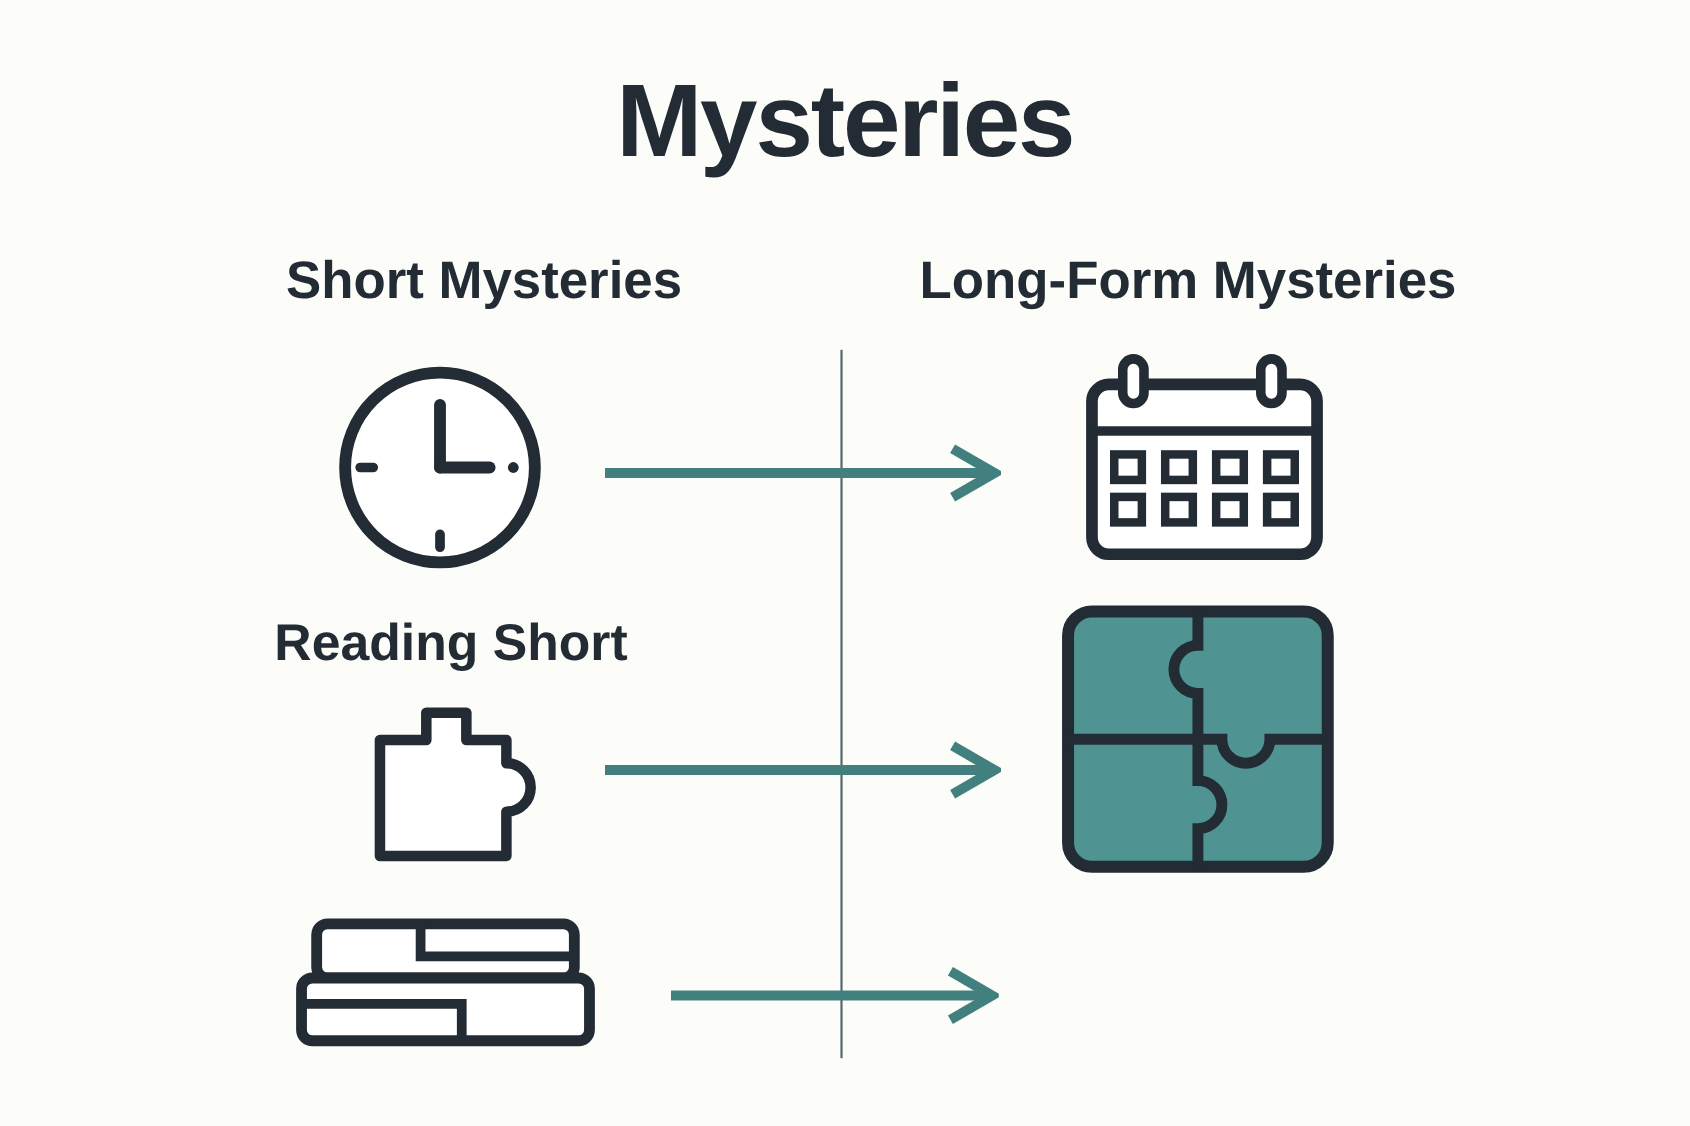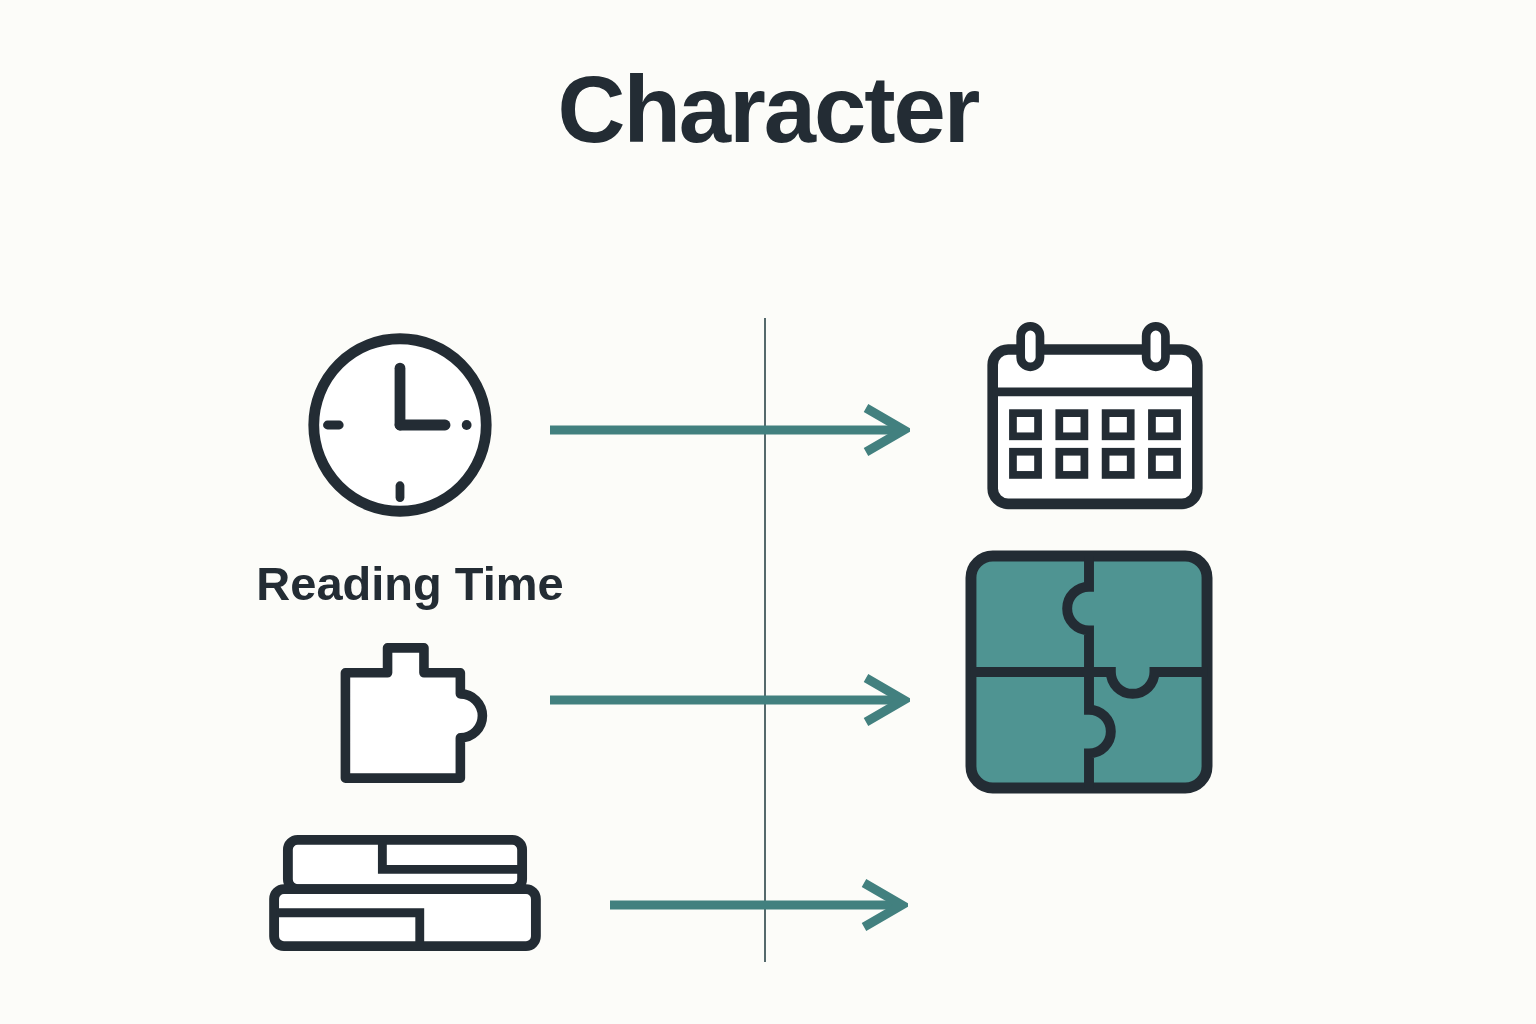--- a/index.html
+++ b/index.html
@@ -37,22 +37,24 @@
   .label { position:absolute; font-weight:700; color:var(--ink,#232c34); }
   .label.reading   { left:170px; top:556px; width:480px; text-align:center; font-size:47px; }
   .label.character { left:905px; top:832px; width:365px; text-align:center; font-size:46px; line-height:1.45; }
   .puzzle-fill { fill:var(--puzzle_fill,#4f9492); }
 </style>
 </head>
 <body>
 
 <div class="canvas">
 
-  <h1 class="title">Character</h1>
+  <h1 class="title">Mysteries</h1>
 
+  <div class="heading left">Short Mysteries</div>
+  <div class="heading right">Long-Form Mysteries</div>
 
   <div class="divider"></div>
 
   <span class="icon clock">
     <svg width="196" height="196" viewBox="0 0 200 200">
       <circle cx="100" cy="100" r="88" fill="#ffffff" stroke="currentColor" stroke-width="11"></circle>
       <line x1="100" y1="100" x2="100" y2="42" stroke="currentColor" stroke-width="11" stroke-linecap="round"></line>
       <line x1="100" y1="100" x2="146" y2="100" stroke="currentColor" stroke-width="11" stroke-linecap="round"></line>
       <line x1="26" y1="100" x2="38" y2="100" stroke="currentColor" stroke-width="9" stroke-linecap="round"></line>
       <line x1="100" y1="162" x2="100" y2="174" stroke="currentColor" stroke-width="9" stroke-linecap="round"></line>
@@ -77,21 +79,21 @@
       <rect x="78" y="96" width="26" height="24" fill="#ffffff" stroke="currentColor" stroke-width="8"></rect>
       <rect x="126" y="96" width="26" height="24" fill="#ffffff" stroke="currentColor" stroke-width="8"></rect>
       <rect x="174" y="96" width="26" height="24" fill="#ffffff" stroke="currentColor" stroke-width="8"></rect>
       <rect x="30" y="136" width="26" height="24" fill="#ffffff" stroke="currentColor" stroke-width="8"></rect>
       <rect x="78" y="136" width="26" height="24" fill="#ffffff" stroke="currentColor" stroke-width="8"></rect>
       <rect x="126" y="136" width="26" height="24" fill="#ffffff" stroke="currentColor" stroke-width="8"></rect>
       <rect x="174" y="136" width="26" height="24" fill="#ffffff" stroke="currentColor" stroke-width="8"></rect>
     </svg>
   </span>
 
-  <div class="label reading">Reading Time</div>
+  <div class="label reading">Reading Short</div>
 
   <span class="icon puzzle-piece">
     <svg width="182" height="146" viewBox="0 0 190 152">
       <path d="M14,34 L58,34 L58,8 L96,8 L96,34 L134,34 L134,56 A23,23 0 1 1 134,102 L134,144 L14,144 Z" fill="#ffffff" stroke="currentColor" stroke-width="10" stroke-linejoin="round"></path>
     </svg>
   </span>
 
   <span class="arrow a2">
     <svg width="362" height="56" viewBox="0 0 362 56">
       <line x1="2" y1="28" x2="350" y2="28" stroke="currentColor" stroke-width="9"></line>

